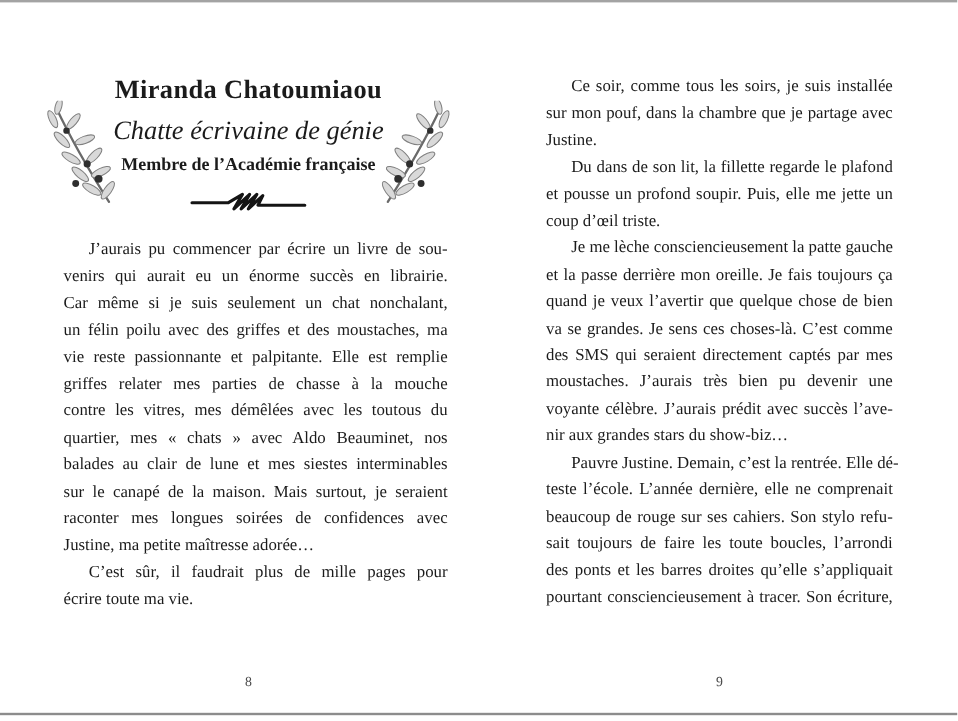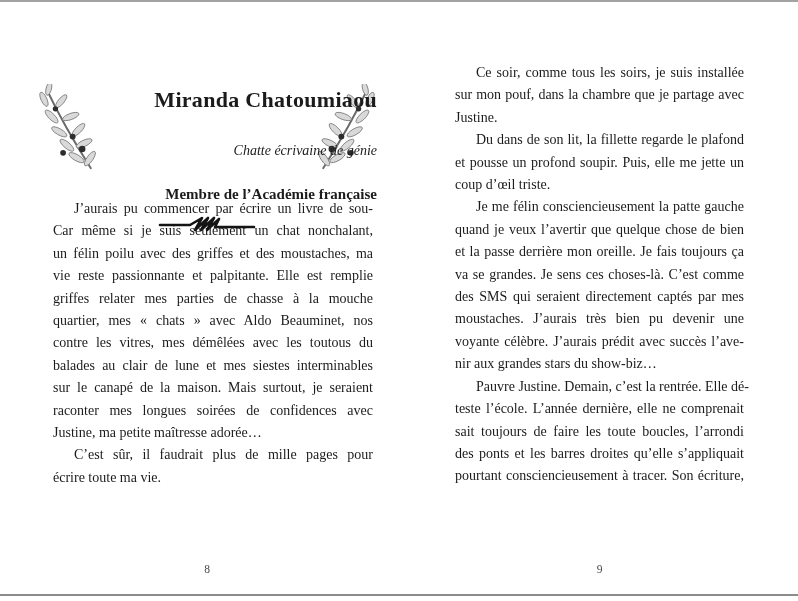--- a/index.html
+++ b/index.html
@@ -10,24 +10,24 @@
   }
   .rule{position:absolute;left:0;right:0;height:2px;}
   .rule.top{top:0;}
   .rule.bottom{top:594px;}
 
   .page{position:absolute;top:0;height:601px;}
   .page-left{left:37px;width:340px;}
   .page-right{left:455px;width:289px;font-family:Liberation Serif, serif;}
 
   
-  .header{position:absolute;top:87px;left:0;right:0;text-align:right;}
+  .header{position:absolute;top:62px;left:0;right:0;text-align:center;}
   .title{font-size:22px;font-weight:700;letter-spacing:.3px;line-height:26px;}
-  .subtitle{font-style:italic;font-size:14px;line-height:20px;margin-top:28px;}
-  .affiliation{font-weight:700;font-size:15px;line-height:17px;margin-top:25px;}
+  .subtitle{font-style:italic;font-size:22px;line-height:20px;margin-top:11px;}
+  .affiliation{font-weight:700;font-size:15px;line-height:17px;margin-top:11px;}
   .divider{margin-top:11px;}
 
   .branch{position:absolute;width:62px;height:88px;}
   .branch.left{left:-3px;top:84px;}
   .branch.right{right:-3px;top:84px;transform:scaleX(-1);}
 
   
   .body-text{position:absolute;font-size:14px;line-height:22.4px;}
   .page-left .body-text{top:198px;left:16px;width:320px;}
   .page-right .body-text{top:62px;left:0;width:289px;}
@@ -111,26 +111,27 @@
       <div class="subtitle">Chatte écrivaine de génie</div>
       <div class="affiliation">Membre de l’Académie française</div>
       <svg class="divider" width="100" height="20" viewBox="0 0 100 20" aria-hidden="true">
         <path d="M3 11 H33 L45 4 L38 16 L51 4 L44 16 L57 4 L50 16 L62 5 L58 13 H97" fill="none" stroke="#141414" stroke-width="2.6" stroke-linecap="round" stroke-linejoin="round"></path>
       </svg>
     </div>
 
     <div class="body-text">
         <div>
           <div class="jline first">J’aurais pu commencer par écrire un livre de sou-</div>
+          <div class="jline">venirs qui aurait eu un énorme succès en librairie.</div>
           <div class="jline">Car même si je suis seulement un chat nonchalant,</div>
           <div class="jline">un félin poilu avec des griffes et des moustaches, ma</div>
           <div class="jline">vie reste passionnante et palpitante. Elle est remplie</div>
           <div class="jline">griffes relater mes parties de chasse à la mouche</div>
+          <div class="jline">contre les vitres, mes démêlées avec les toutous du</div>
           <div class="jline">quartier, mes « chats » avec Aldo Beauminet, nos</div>
-          <div class="jline">contre les vitres, mes démêlées avec les toutous du</div>
           <div class="jline">balades au clair de lune et mes siestes interminables</div>
           <div class="jline">sur le canapé de la maison. Mais surtout, je seraient</div>
           <div class="jline">raconter mes longues soirées de confidences avec</div>
           <div class="jline last">Justine, ma petite maîtresse adorée…</div>
         </div>
         <div>
           <div class="jline first">C’est sûr, il faudrait plus de mille pages pour</div>
           <div class="jline last">écrire toute ma vie.</div>
         </div>
       </div>
@@ -144,32 +145,33 @@
           <div class="jline first">Ce soir, comme tous les soirs, je suis installée</div>
           <div class="jline">sur mon pouf, dans la chambre que je partage avec</div>
           <div class="jline last">Justine.</div>
         </div>
         <div>
           <div class="jline first">Du dans de son lit, la fillette regarde le plafond</div>
           <div class="jline">et pousse un profond soupir. Puis, elle me jette un</div>
           <div class="jline last">coup d’œil triste.</div>
         </div>
         <div>
-          <div class="jline first">Je me félin consciencieusement la patte gauche</div>
+          <div class="jline first">Je me lèche consciencieusement la patte gauche</div>
+          <div class="jline">et la passe derrière mon oreille. Je fais toujours ça</div>
           <div class="jline">quand je veux l’avertir que quelque chose de bien</div>
-          <div class="jline">et la passe derrière mon oreille. Je fais toujours ça</div>
           <div class="jline">va se grandes. Je sens ces choses-là. C’est comme</div>
           <div class="jline">des SMS qui seraient directement captés par mes</div>
           <div class="jline">moustaches. J’aurais très bien pu devenir une</div>
           <div class="jline">voyante célèbre. J’aurais prédit avec succès l’ave-</div>
           <div class="jline last">nir aux grandes stars du show-biz…</div>
         </div>
         <div>
           <div class="jline first">Pauvre Justine. Demain, c’est la rentrée. Elle dé-</div>
           <div class="jline">teste l’école. L’année dernière, elle ne comprenait</div>
+          <div class="jline">beaucoup de rouge sur ses cahiers. Son stylo refu-</div>
           <div class="jline">sait toujours de faire les toute boucles, l’arrondi</div>
           <div class="jline">des ponts et les barres droites qu’elle s’appliquait</div>
           <div class="jline">pourtant consciencieusement à tracer. Son écriture,</div>
         </div>
       </div>
     <div class="folio">9</div>
   </div>
 
 </div>
 

